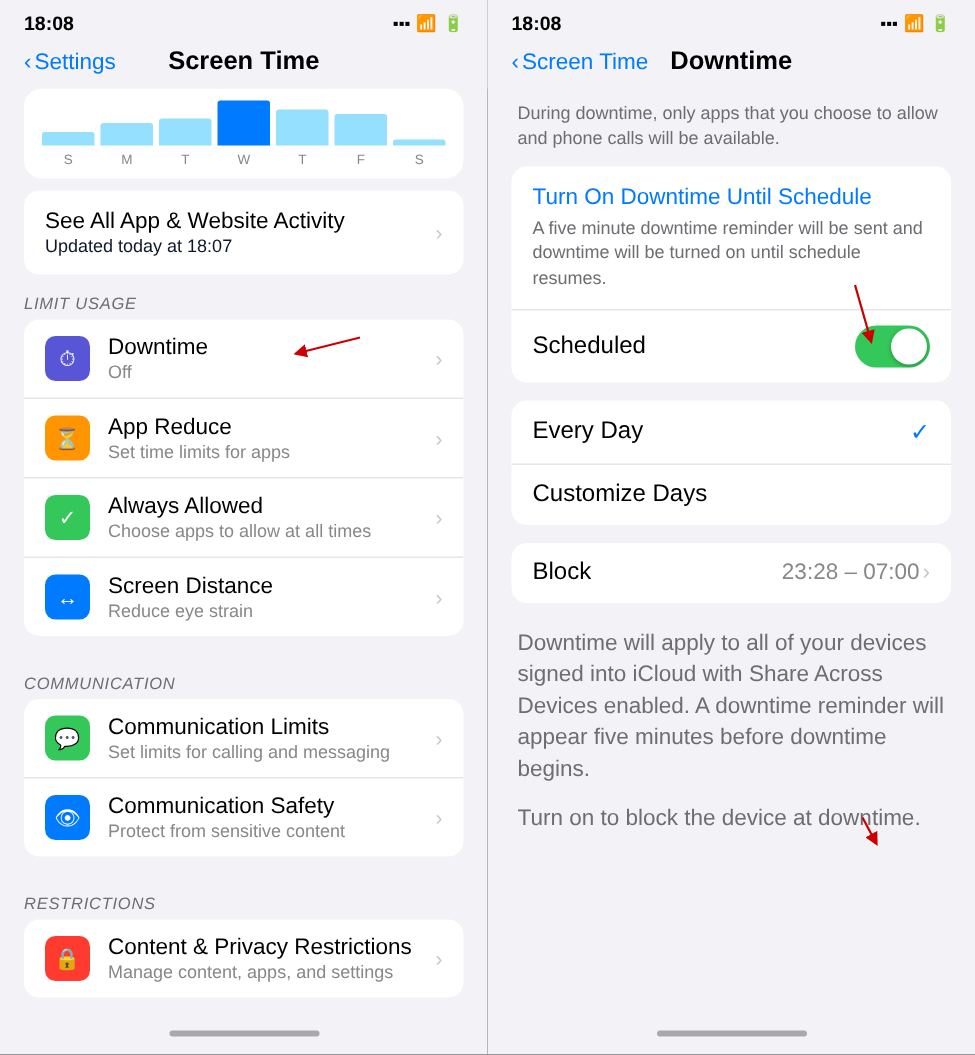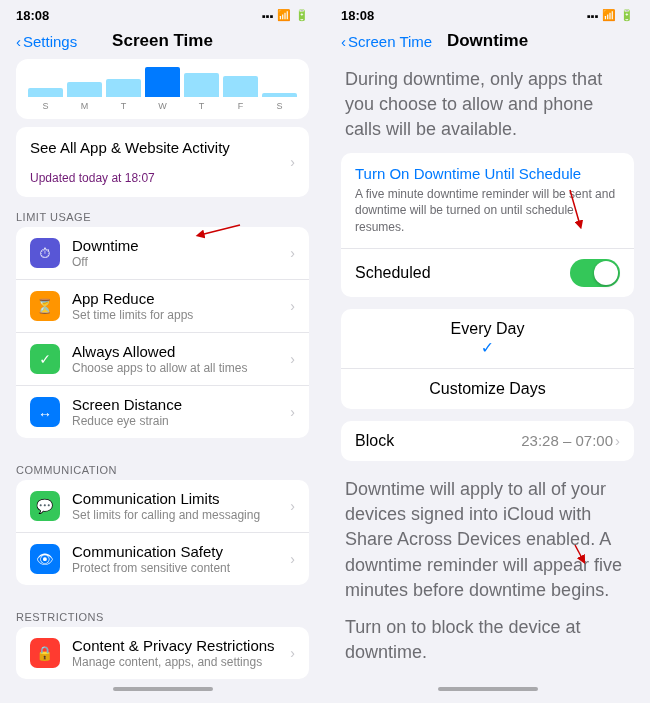--- a/index.html
+++ b/index.html
@@ -99,33 +99,34 @@
       display: flex;
       justify-content: space-between;
       align-items: center;
     }
     .section-link-title {
       font-size: 15px;
       color: #000;
     }
     .section-link-sub {
       font-size: 12px;
-      color: #701a75;
-      margin-top: 15px;
+      color: #0f172a;
+      margin-top: 1px;
     }
     .chevron {
       color: #C7C7CC;
       font-size: 14px;
     }
     .section-label {
       font-size: 11px;
       color: #6D6D72;
       text-transform: uppercase;
       letter-spacing: 0.5px;
       padding: 10px 16px 4px;
+      font-style: italic;
     }
     .list-group {
       background: #fff;
       margin: 0 16px 16px;
       border-radius: 10px;
       overflow: hidden;
     }
     .list-item {
       display: flex;
       align-items: center;
@@ -174,21 +175,21 @@
       display: flex;
       flex-direction: column;
       overflow: hidden;
     }
     .downtime-content {
       flex: 1;
       overflow: hidden;
       padding: 0 16px;
     }
     .downtime-desc {
-      font-size: 18px;
+      font-size: 12px;
       color: #6D6D72;
       padding: 8px 4px 10px;
       line-height: 1.4;
     }
     .white-card {
       background: #fff;
       border-radius: 10px;
       overflow: hidden;
       margin-bottom: 12px;
     }
@@ -244,35 +245,34 @@
       color: #6D6D72;
       line-height: 1.4;
       padding: 8px 14px 10px;
     }
     .days-row {
       display: flex;
       justify-content: space-between;
       align-items: center;
       padding: 11px 14px;
       border-bottom: 0.5px solid #E5E5EA;
-      flex-direction: column;
     }
     .days-row:last-child { border-bottom: none; }
     .days-label { font-size: 16px; color: #000; }
     .checkmark { color: #007AFF; font-size: 16px; }
     .time-row {
       display: flex;
       justify-content: space-between;
       align-items: center;
       padding: 11px 14px;
     }
     .time-label { font-size: 16px; color: #000; }
     .time-value { font-size: 15px; color: #888; display: flex; align-items: center; gap: 2px; }
     .block-desc {
-      font-size: 18px;
+      font-size: 15px;
       color: #6D6D72;
       line-height: 1.4;
       padding: 4px 4px 8px;
     }
   </style>
 </head>
 <body>
 
 <div class="phone-panel">
 

